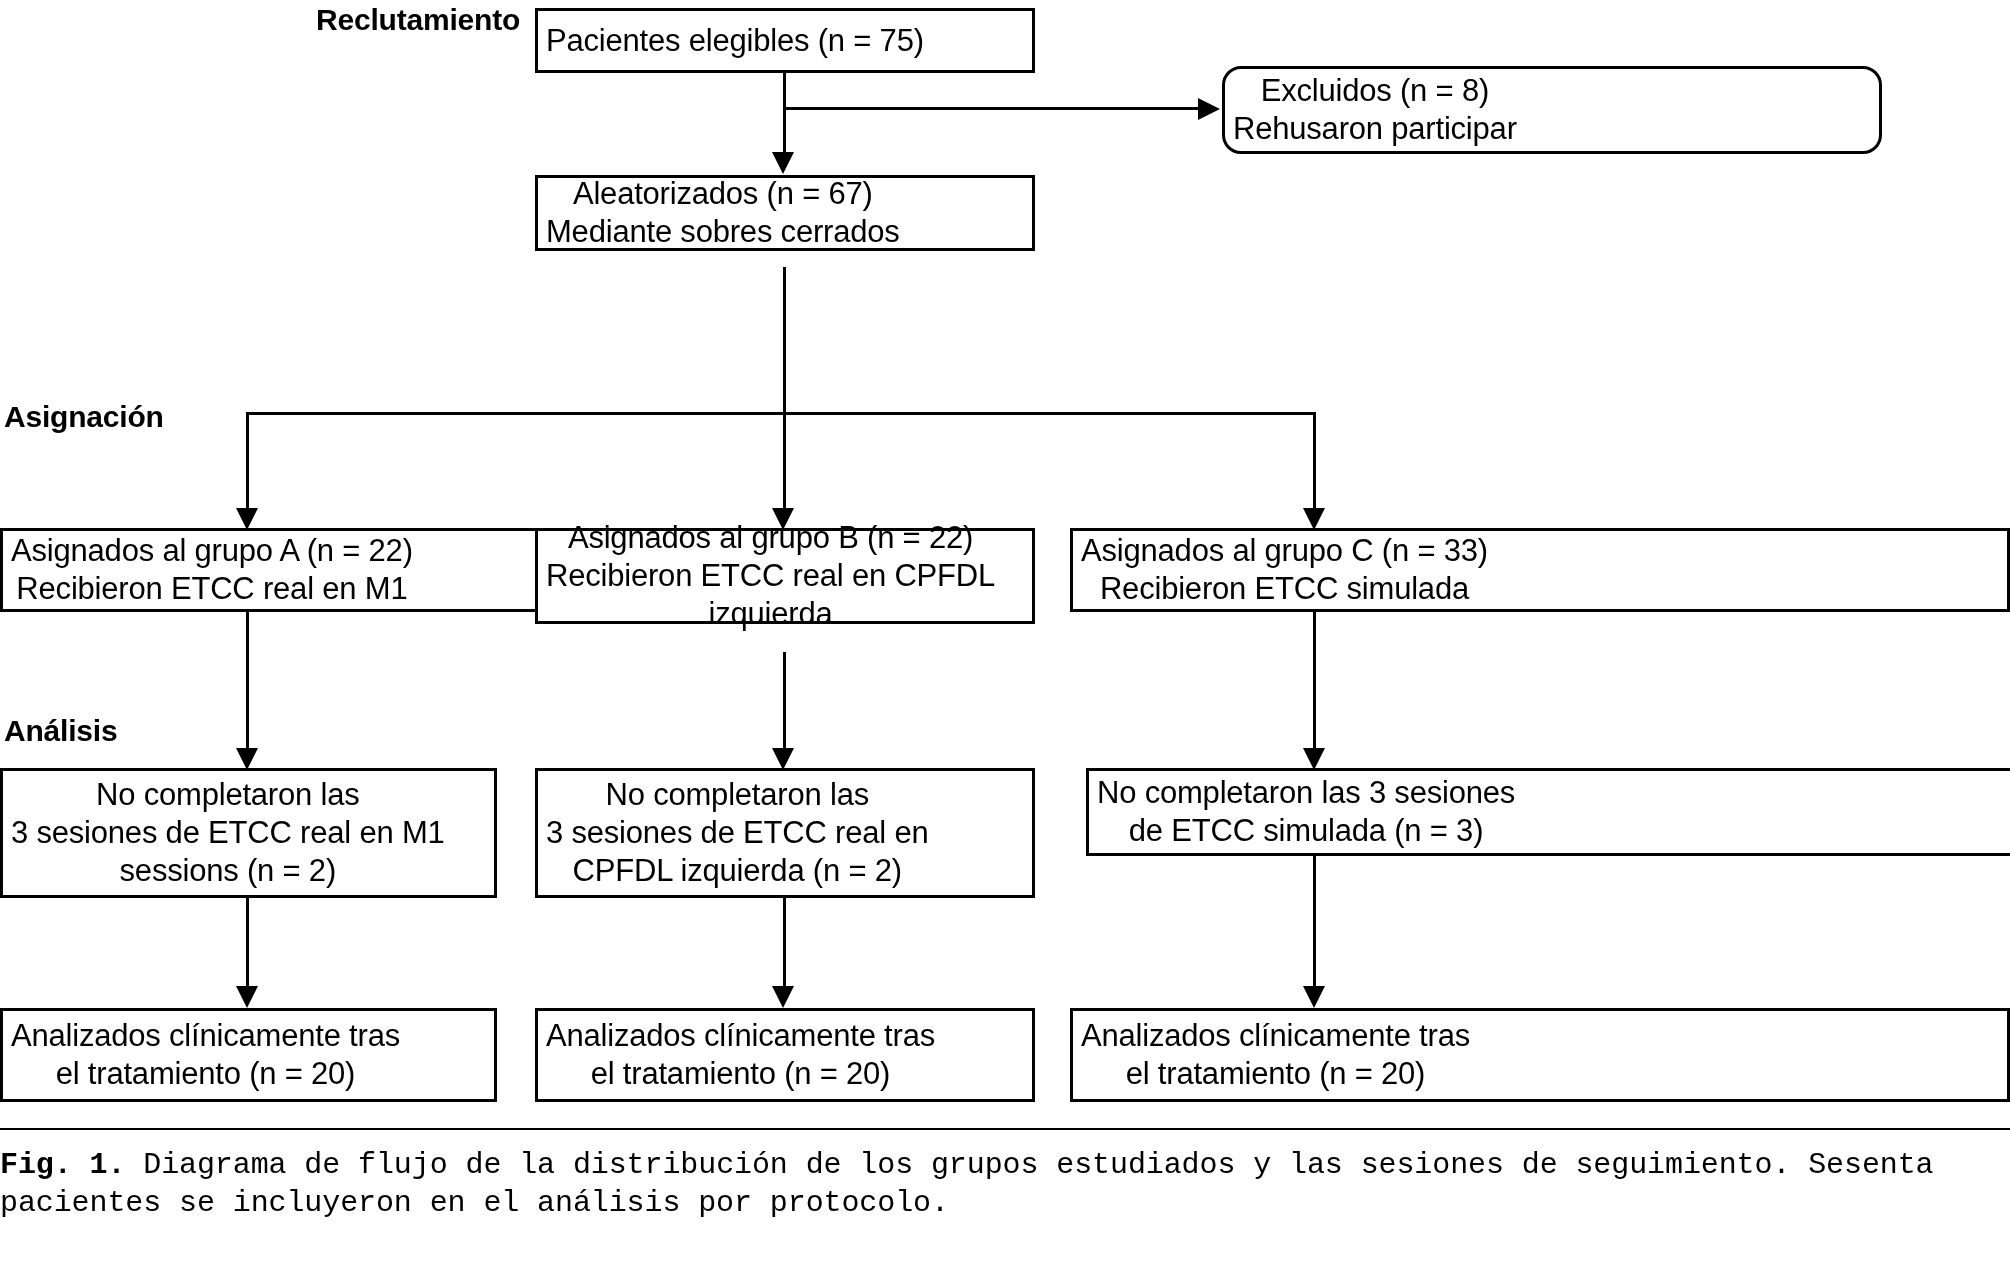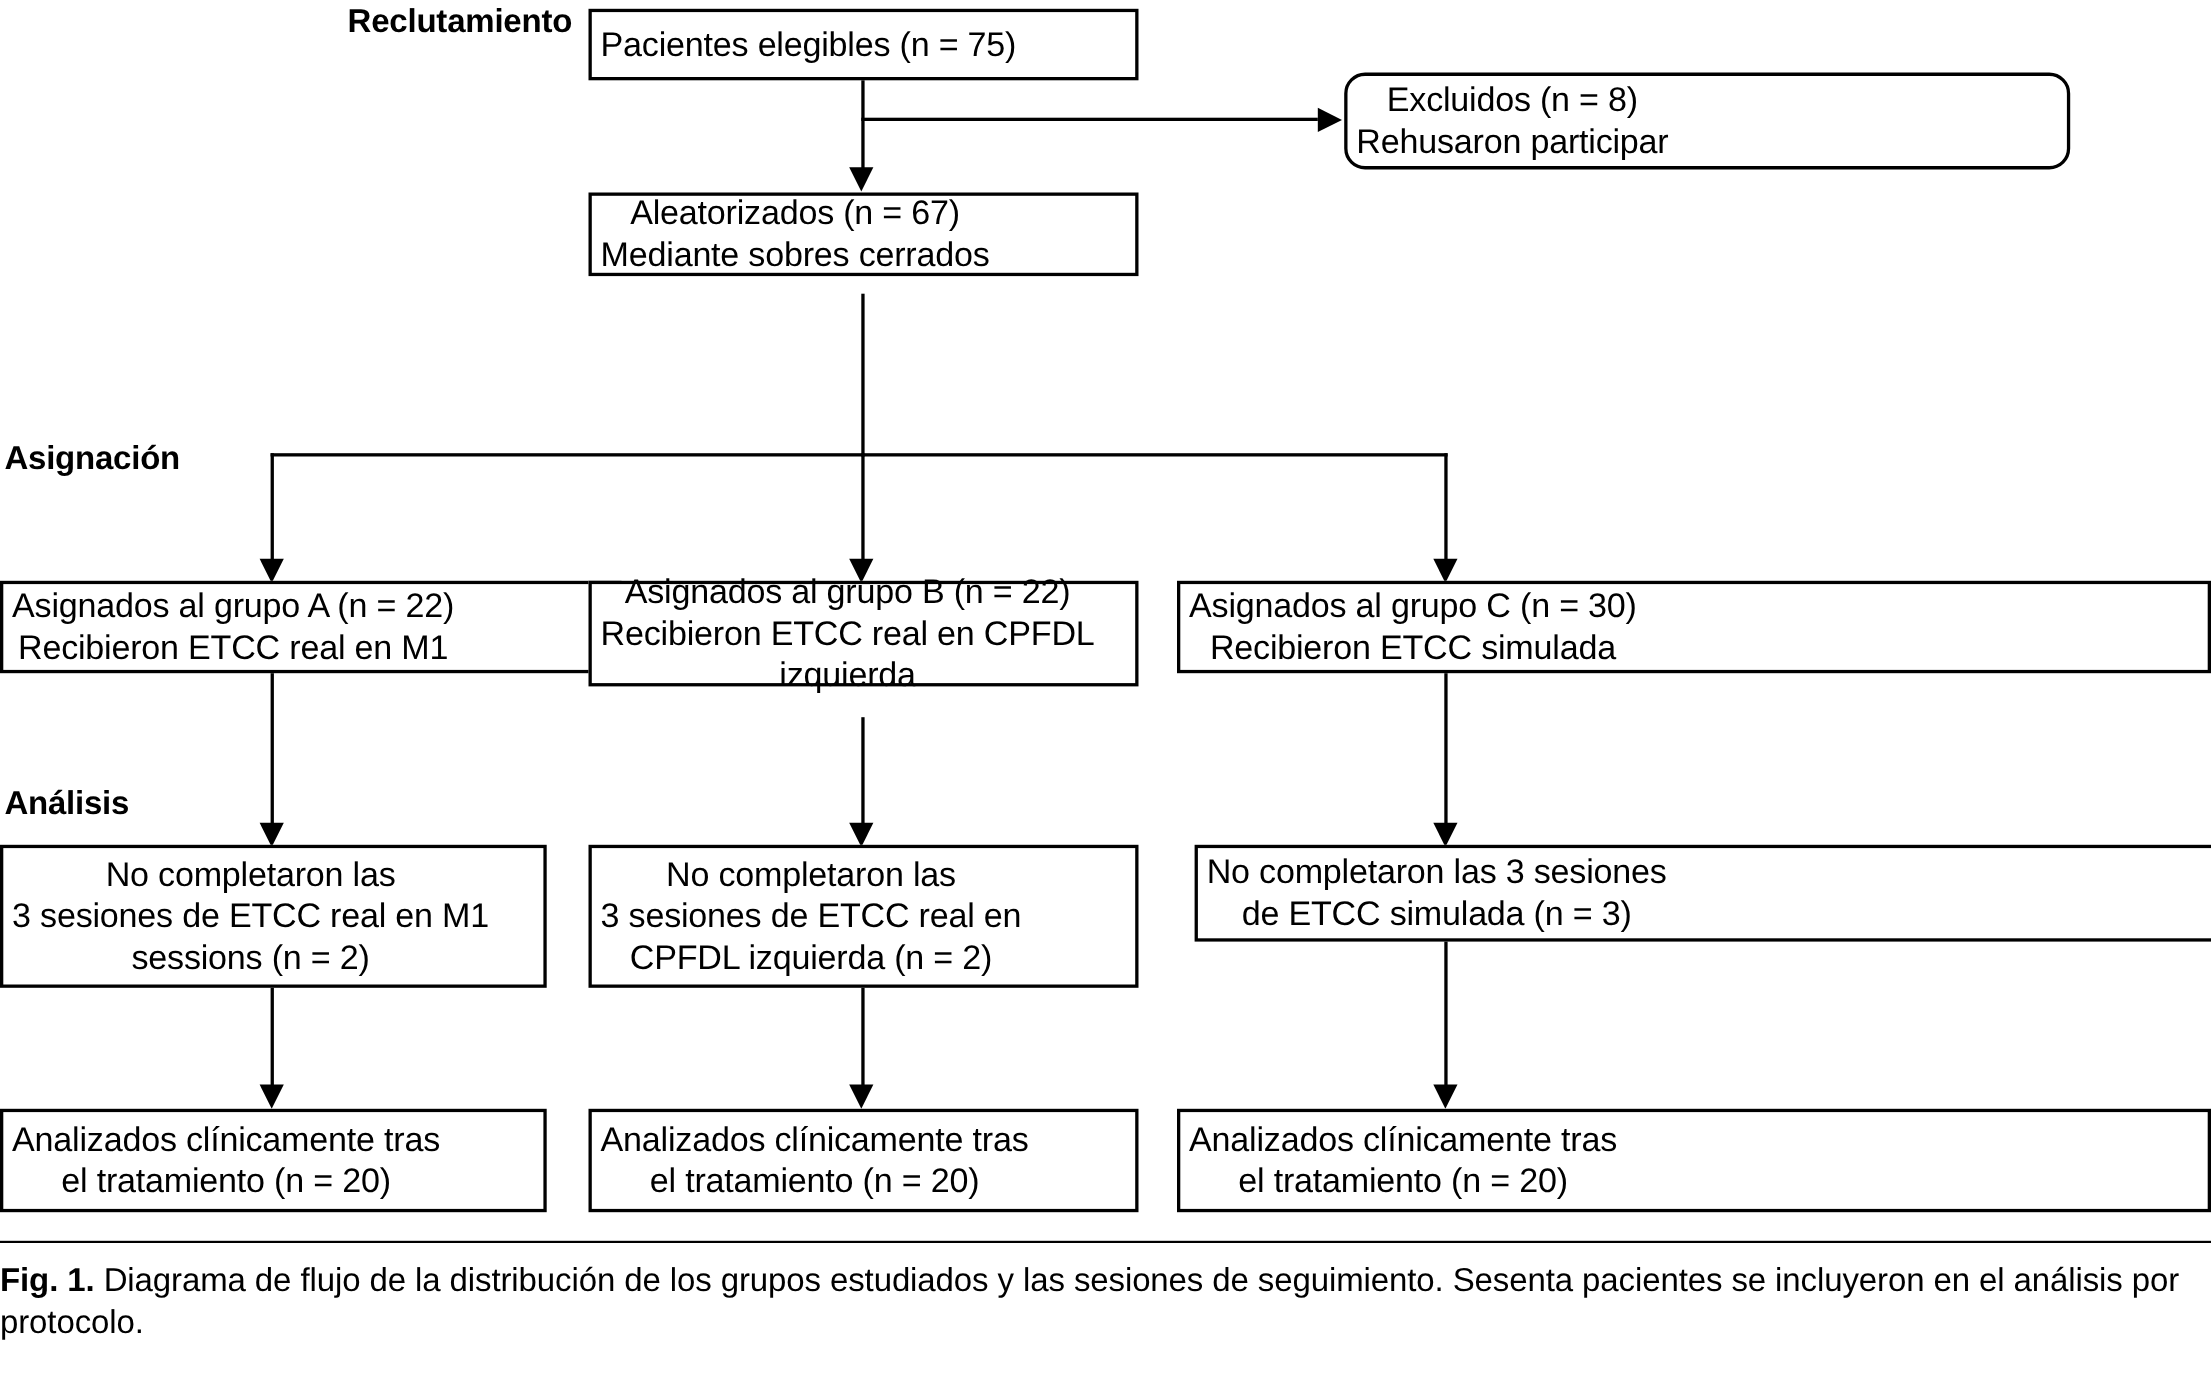--- a/index.html
+++ b/index.html
@@ -134,21 +134,21 @@
 Recibieron ETCC real en M1</span>
   </div>
 
   <div class="abs flowbox" style="left:535px; top:528px; width:500px; height:96px;">
     <span class="boxtext">Asignados al grupo B (n = 22)
 Recibieron ETCC real en CPFDL
 izquierda</span>
   </div>
 
   <div class="abs flowbox" style="left:1070px; top:528px; width:940px; height:84px;">
-    <span class="boxtext">Asignados al grupo C (n = 30)
+    <span class="boxtext">Asignados al grupo C (n = 33)
 Recibieron ETCC simulada</span>
   </div>
 
   <div class="abs vline" style="left:246px; top:612px; height:140px;"></div>
   <div class="abs arrow-down" style="left:236px; top:748px;"></div>
 
   <div class="abs vline" style="left:783px; top:652px; height:100px;"></div>
   <div class="abs arrow-down" style="left:772px; top:748px;"></div>
 
   <div class="abs vline" style="left:1313px; top:612px; height:140px;"></div>
@@ -190,17 +190,17 @@
 el tratamiento (n = 20)</span>
   </div>
 
   <div class="abs flowbox" style="left:1070px; top:1008px; width:940px; height:94px;">
     <span class="boxtext">Analizados clínicamente tras
 el tratamiento (n = 20)</span>
   </div>
 
   <div class="abs caption-rule" style="left:0px; top:1128px; width:2010px;"></div>
 
-  <div class="abs caption" style="left:0px; top:1146px; width:2010px;">
+  <div class="abs caption" style="left:0px; top:1146px; width:2010px;font-family:Liberation Mono, monospace;">
     <b>Fig. 1.</b><span> Diagrama de flujo de la distribución de los grupos estudiados y las sesiones de seguimiento. Sesenta pacientes se incluyeron en el análisis por protocolo.</span>
   </div>
 
 </div>
 
 </body></html>

